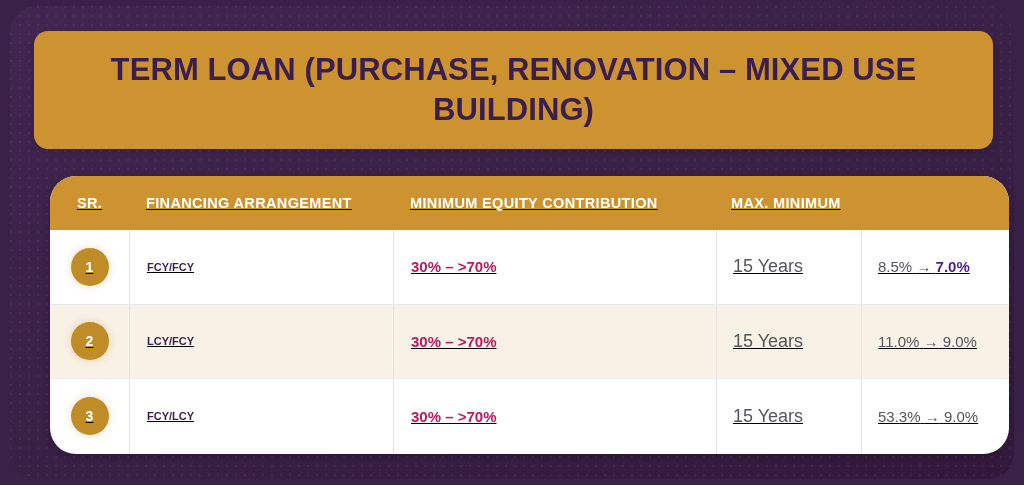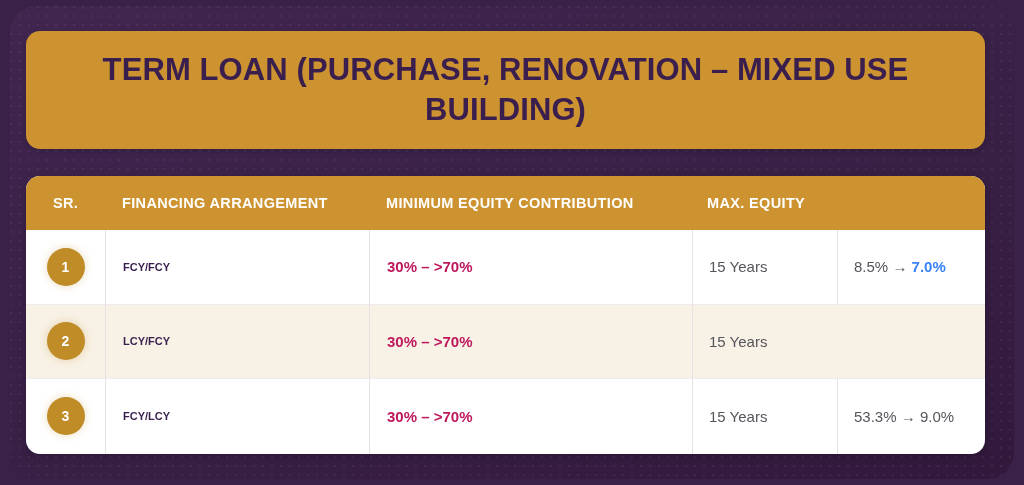--- a/index.html
+++ b/index.html
@@ -26,21 +26,21 @@
     background:
       radial-gradient(circle at 1px 1px, rgba(255,255,255,0.055) 1px, transparent 1.4px),
       linear-gradient(160deg, #412650 0%, #3a2147 45%, #32193c 100%);
     background-size: 9px 9px, 100% 100%;
     border-radius: 26px;
   }
 
   
   .title-banner {
     position: absolute;
-    left: 16px;
+    left: 24px;
     top: 25px;
     width: 959px;
     height: 118px;
     background: #cc9330;
     border-radius: 14px;
     display: flex;
     align-items: center;
     justify-content: center;
     padding: 6px 46px;
     box-shadow: 0 2px 6px rgba(0,0,0,0.18);
@@ -51,28 +51,29 @@
     font-size: 31px;
     font-weight: bold;
     line-height: 1.28;
     text-align: center;
     letter-spacing: 0.1px;
   }
 
   
   .table-card {
     position: absolute;
-    left: 16px;
+    left: 40px;
     top: 170px;
     width: 959px;
     height: 278px;
-    border-radius: 14px;
+    border-radius: 26px;
     overflow: hidden;
     background: #ffffff;
     box-shadow: 0 2px 8px rgba(0,0,0,0.22);
+    text-decoration: underline;
   }
 
   .t-row {
     display: flex;
     width: 100%;
   }
 
   .t-head {
     background: #cc9330;
     height: 54px;
@@ -146,52 +147,52 @@
 
   .equity-text {
     color: #be185d;
     font-size: 15px;
     font-weight: bold;
     padding-left: 1px;
   }
 
   .tenure-text {
     color: #55555c;
-    font-size: 15px;
+    font-size: 18px;
     padding-left: 0px;
   }
 
   .rate-text {
     color: #55555c;
     font-size: 15px;
     white-space: nowrap;
     padding-left: 0px;
   }
 
   .rate-text .hi {
-    color: #3b82f6;
+    color: #4c1d95;
     font-weight: bold;
   }
 </style>
 </head>
 <body>
 
 <div id="page-root">
 
   <div class="title-banner">
     <div class="title-text">TERM LOAN (PURCHASE, RENOVATION – MIXED USE BUILDING)</div>
   </div>
 
   <div class="table-card">
 
     <div class="t-row t-head">
       <div class="cell c-sr">SR.</div>
       <div class="cell c-fin">FINANCING ARRANGEMENT</div>
       <div class="cell c-equity">MINIMUM EQUITY CONTRIBUTION</div>
-      <div class="cell c-tenure">MAX. EQUITY</div>
+      <div class="cell c-tenure">MAX. MINIMUM</div>
     </div>
 
     <div class="t-row t-body-row">
       <div class="cell c-sr">
         <div class="sr-badge">1</div>
       </div>
       <div class="cell c-fin">
         <span class="fin-text">FCY/FCY</span>
       </div>
       <div class="cell c-equity">
@@ -211,20 +212,23 @@
       </div>
       <div class="cell c-fin">
         <span class="fin-text">LCY/FCY</span>
       </div>
       <div class="cell c-equity">
         <span class="equity-text">30% – &gt;70%</span>
       </div>
       <div class="cell c-tenure">
         <span class="tenure-text">15 Years</span>
       </div>
+      <div class="cell c-rate">
+        <span class="rate-text"><span>11.0%</span> <span>→</span> <span>9.0%</span></span>
+      </div>
     </div>
 
     <div class="t-row t-body-row last">
       <div class="cell c-sr">
         <div class="sr-badge">3</div>
       </div>
       <div class="cell c-fin">
         <span class="fin-text">FCY/LCY</span>
       </div>
       <div class="cell c-equity">

